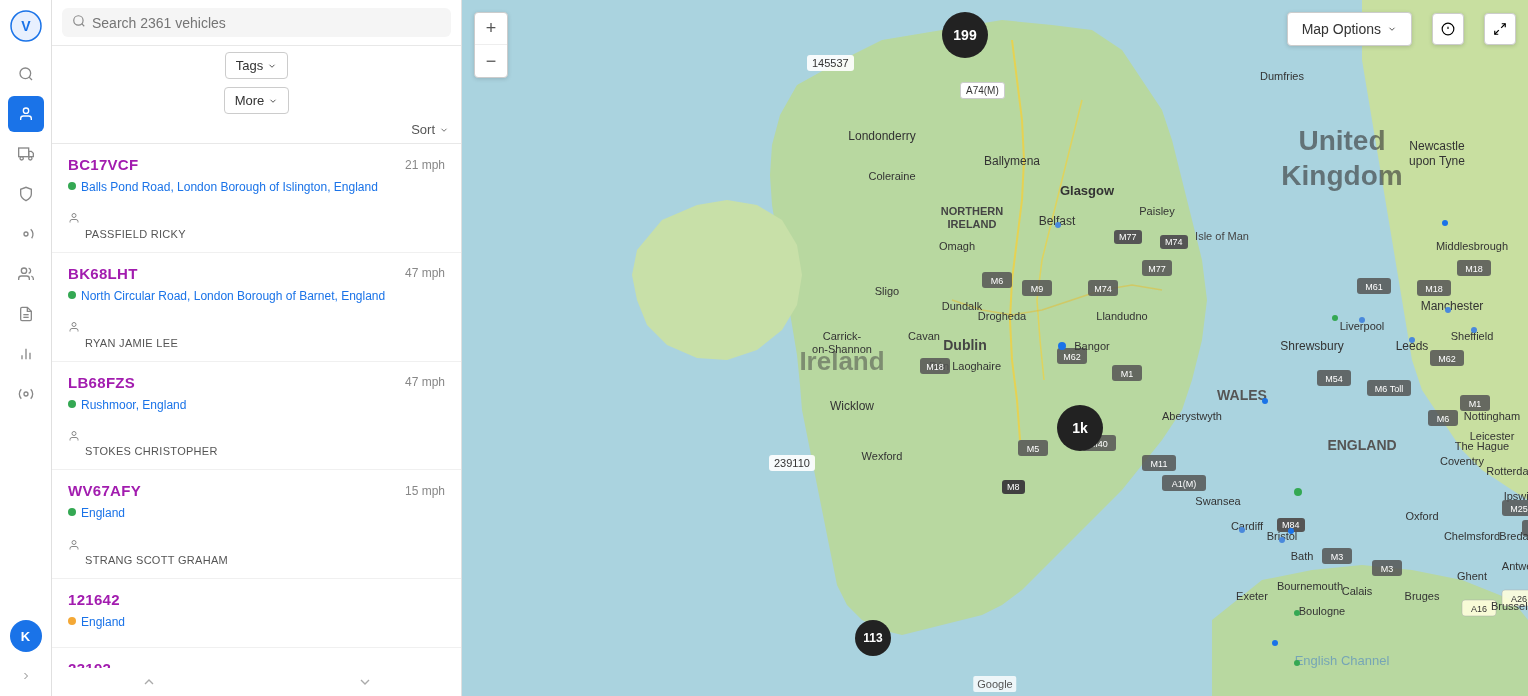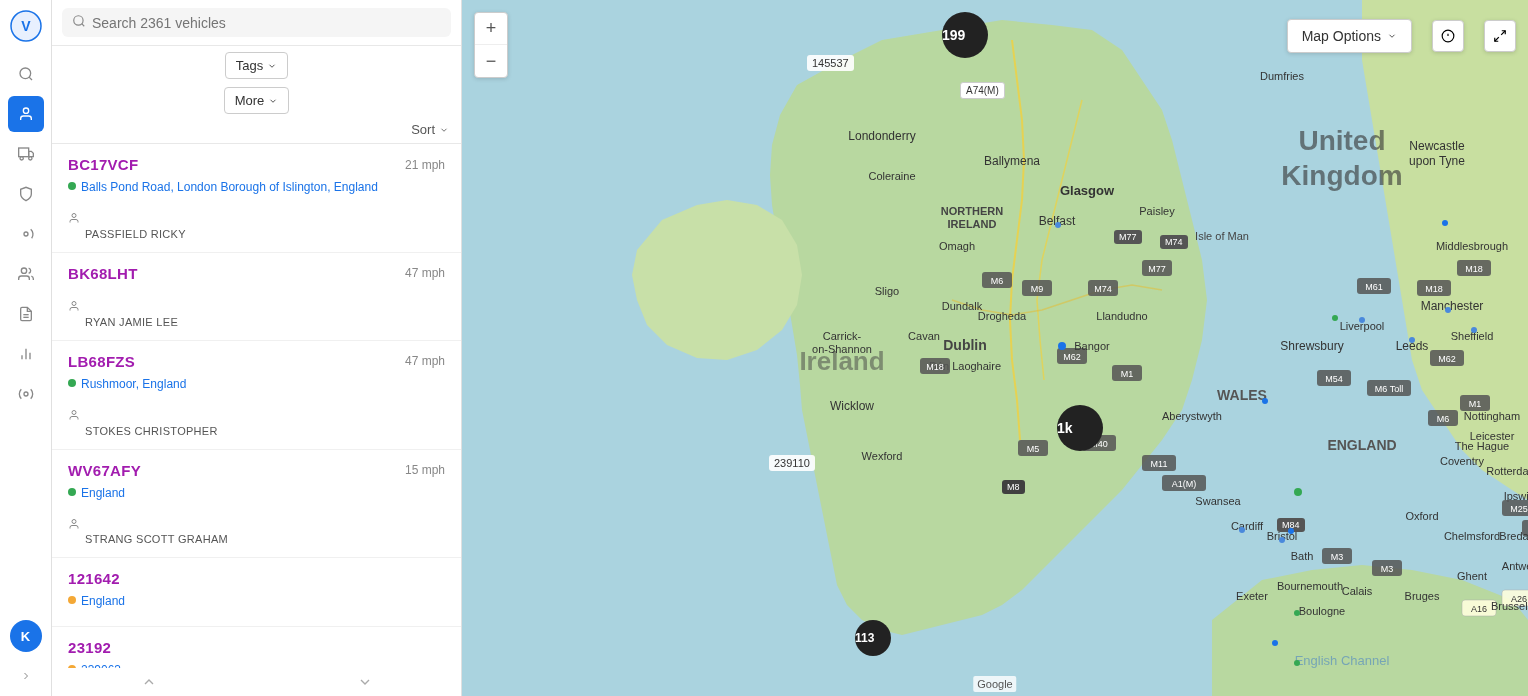--- a/index.html
+++ b/index.html
@@ -217,21 +217,21 @@
       width: 100%;
       height: 100%;
       position: absolute;
       top: 0;
       left: 0;
     }
 
     
     .map-top-right {
       position: absolute;
-      top: 19px;
+      top: 12px;
       right: 12px;
       display: flex;
       align-items: center;
       gap: 20px;
       z-index: 100;
     }
     .map-options-btn {
       display: flex;
       align-items: center;
       gap: 6px;
@@ -303,21 +303,21 @@
     
     .map-cluster {
       position: absolute;
       border-radius: 50%;
       background: #222;
       color: #fff;
       font-size: 12px;
       font-weight: 600;
       display: flex;
       align-items: center;
-      justify-content: flex-start;
+      justify-content: center;
       cursor: pointer;
     }
     .map-cluster.large {
       width: 46px;
       height: 46px;
       font-size: 14px;
     }
     .map-cluster.medium {
       width: 36px;
       height: 36px;
@@ -471,20 +471,24 @@
             </svg>
         </span>
         <span class="driver-name">PASSFIELD RICKY</span>
       </div>
     </div>
 
     <div class="vehicle-item">
       <div class="vehicle-header">
         <span class="vehicle-reg">BK68LHT</span>
         <span class="vehicle-speed">47 mph</span>
+      </div>
+      <div class="vehicle-location">
+        <div class="location-dot"></div>
+        <span class="location-text">North Circular Road, London Borough of Barnet, England</span>
       </div>
       <div class="vehicle-driver">
         <span class="driver-icon">
           <svg width="12" height="12" viewBox="0 0 24 24" fill="none" stroke="#888" stroke-width="2">
               <path d="M20 21v-2a4 4 0 0 0-4-4H8a4 4 0 0 0-4 4v2"></path>
               <circle cx="12" cy="7" r="4"></circle>
             </svg>
         </span>
         <span class="driver-name">RYAN JAMIE LEE</span>
       </div>

